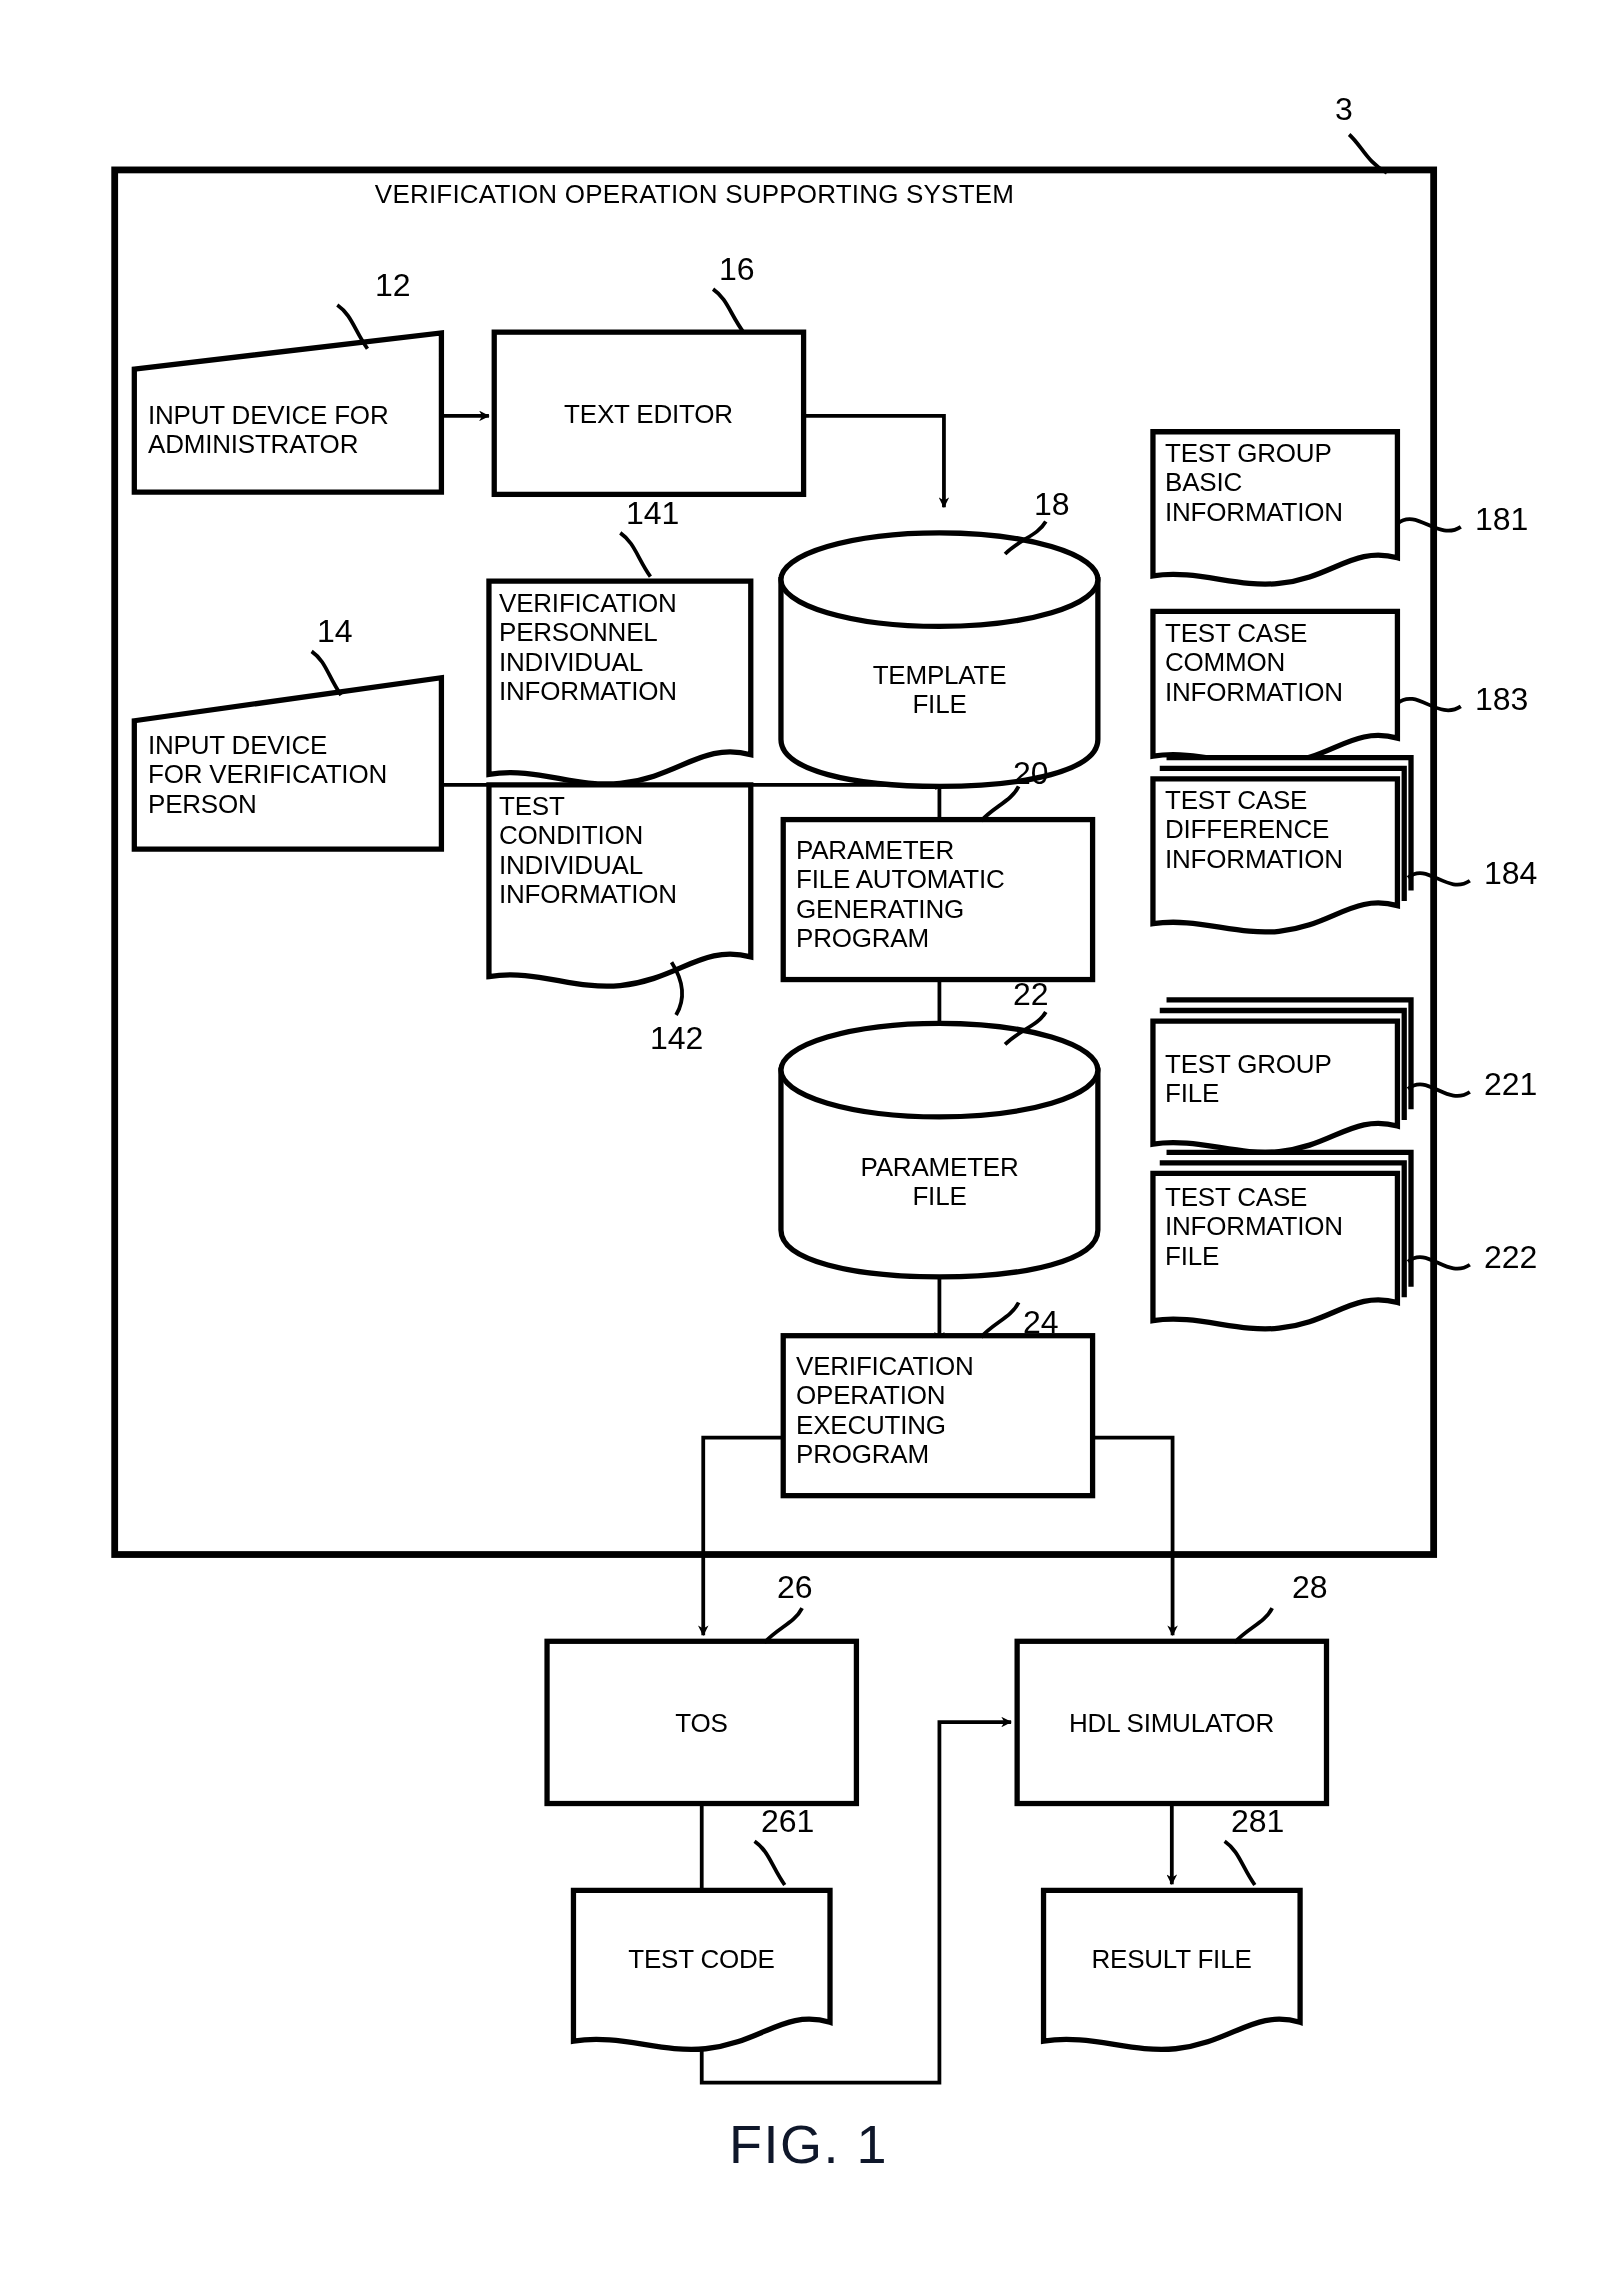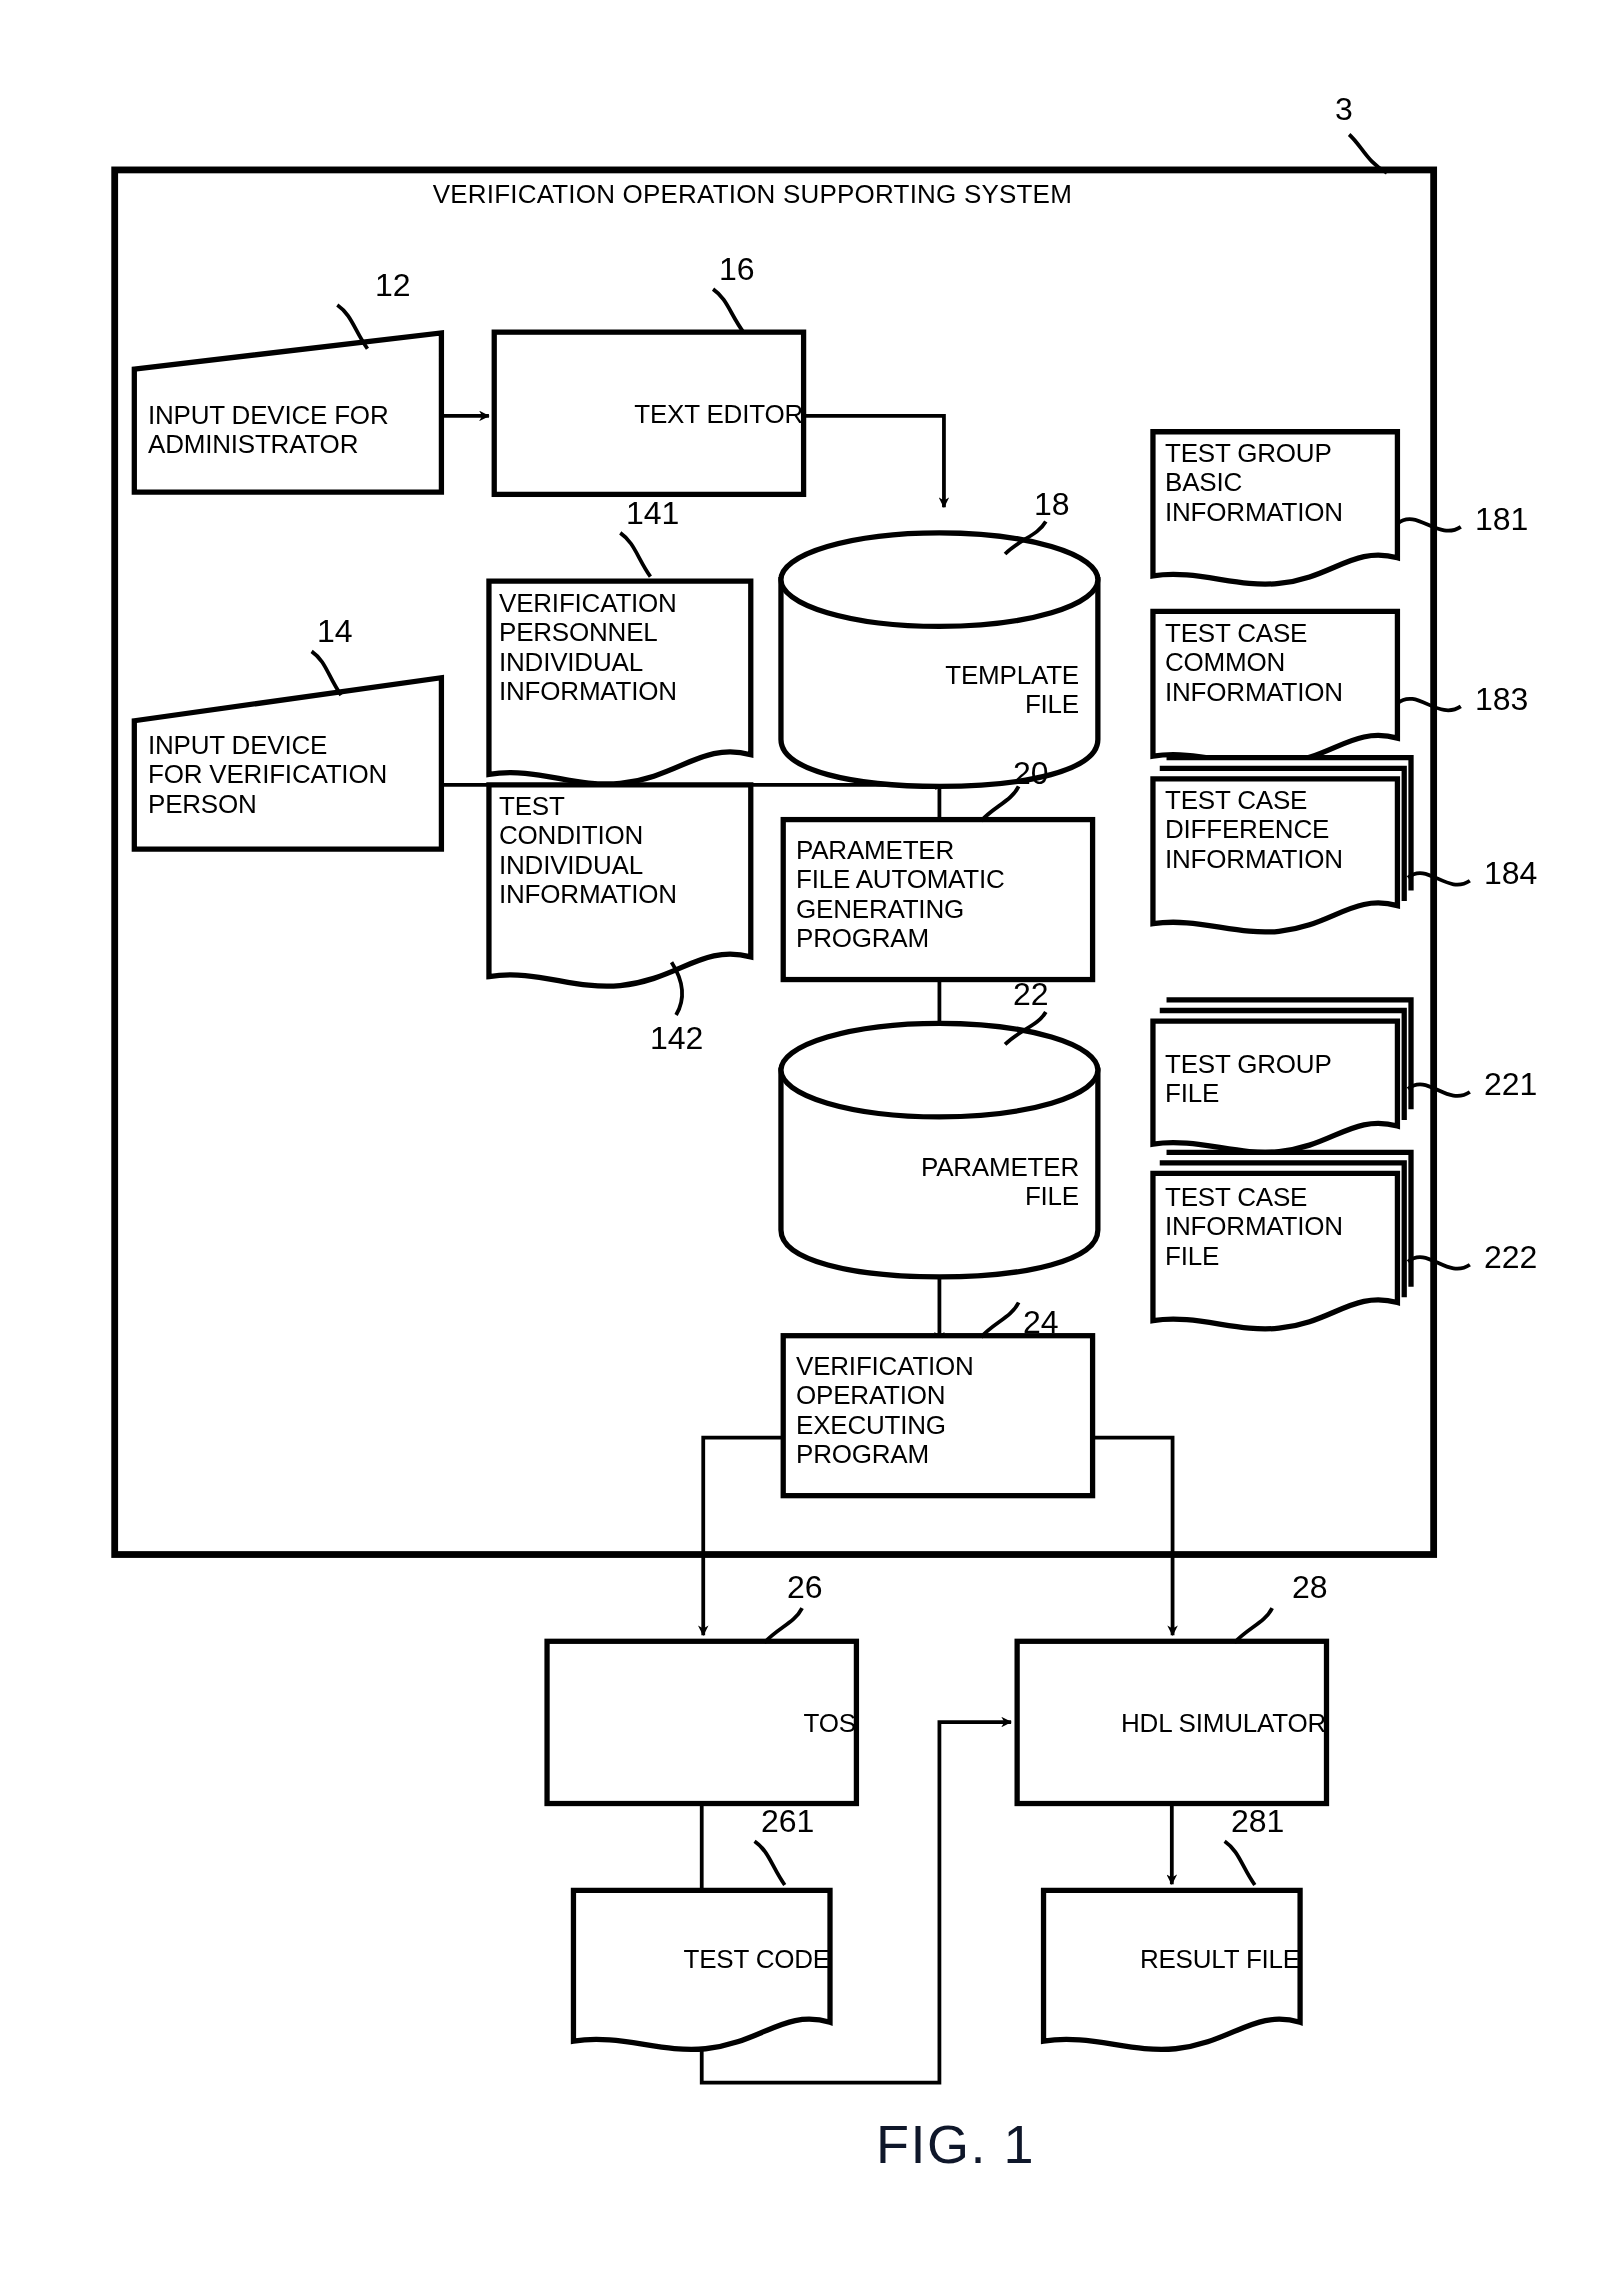--- a/index.html
+++ b/index.html
@@ -51,21 +51,21 @@
     letter-spacing: 0.2px;
   }
   .figcaption {
     position: absolute;
     font-family: "Liberation Sans", sans-serif;
     font-size: 54px;
     letter-spacing: 1.5px;
     color: #0f172a;
     white-space: nowrap;
   }
-  .ctr { text-align: right; }
+  .ctr { text-align: center; }
   .lft { text-align: left; }
 </style>
 </head>
 <body>
 
 <div id="figure-root">
 
   <svg id="figure-svg" viewBox="0 0 2143 3012">
     <defs>
       <marker id="arrowhead" markerWidth="15" markerHeight="14" refX="13" refY="7" orient="auto" markerUnits="userSpaceOnUse">
@@ -251,21 +251,21 @@
   <div class="lbl node-text lft" style="left:1165px; top:1050px; width:249px;">TEST GROUP
 FILE</div>
   <div class="ref" style="left:1484px; top:1066px;">221</div>
 
   <div class="lbl node-text lft" style="left:1165px; top:1183px; width:249px;">TEST CASE
 INFORMATION
 FILE</div>
   <div class="ref" style="left:1484px; top:1239px;">222</div>
 
   <div class="lbl node-text ctr" style="left:547px; top:1709px; width:309px;">TOS</div>
-  <div class="ref" style="left:777px; top:1569px;margin-left:10px;">26</div>
+  <div class="ref" style="left:777px; top:1569px;">26</div>
 
   <div class="lbl node-text ctr" style="left:1017px; top:1709px; width:309px;">HDL SIMULATOR</div>
   <div class="ref" style="left:1247px; top:1569px;margin-left:45px;">28</div>
 
   <div class="lbl node-text ctr" style="left:573px; top:1945px; width:257px;">TEST CODE</div>
   <div class="ref" style="left:761px; top:1803px;">261</div>
 
   <div class="lbl node-text ctr" style="left:1043px; top:1945px; width:257px;">RESULT FILE</div>
   <div class="ref" style="left:1231px; top:1803px;">281</div>
 

